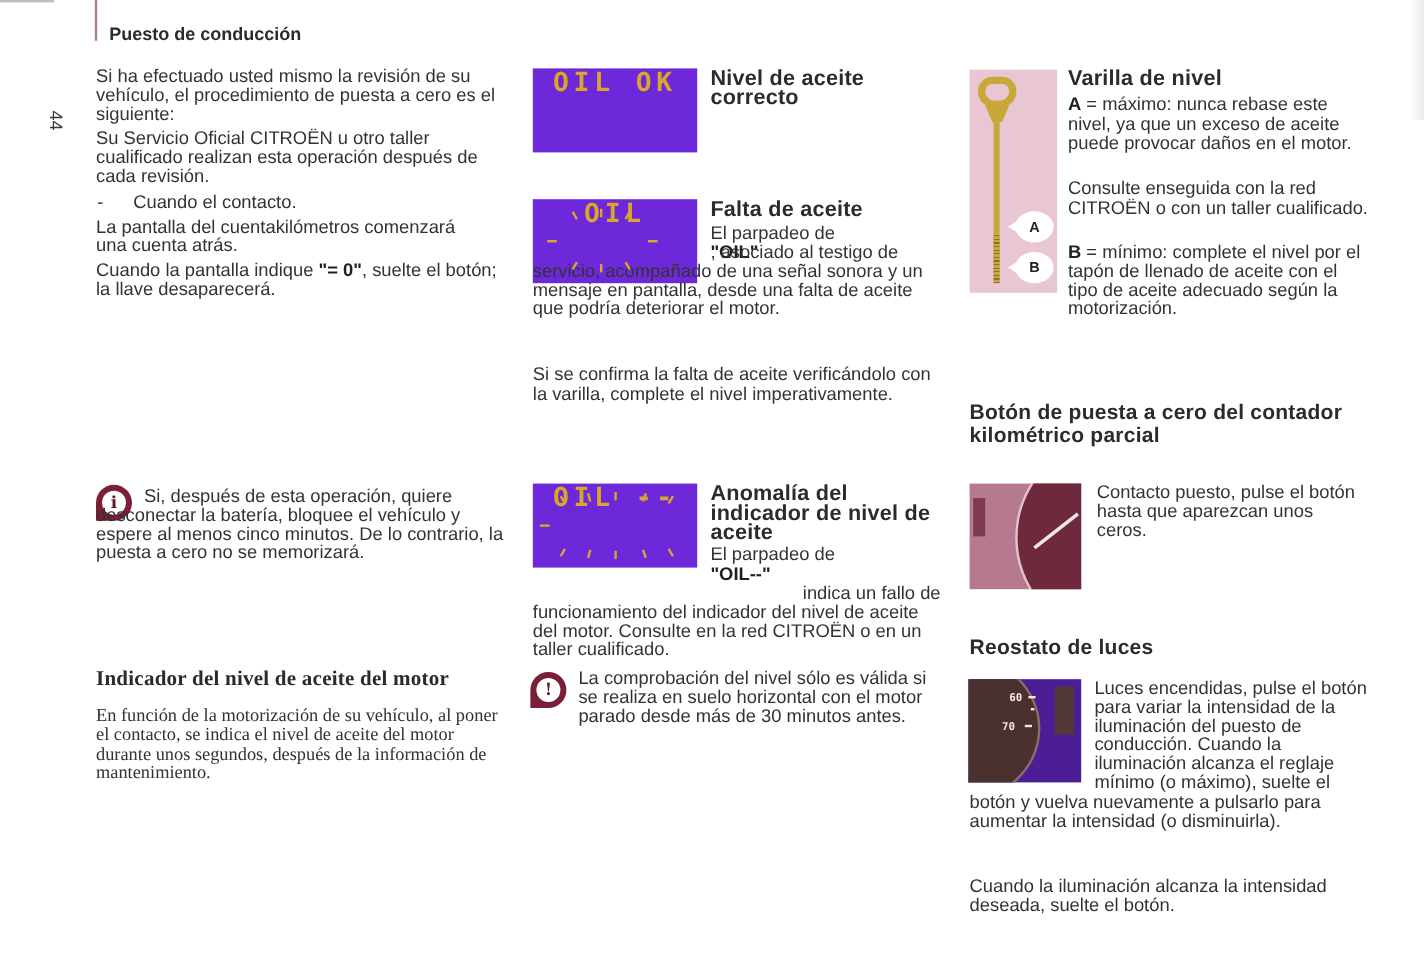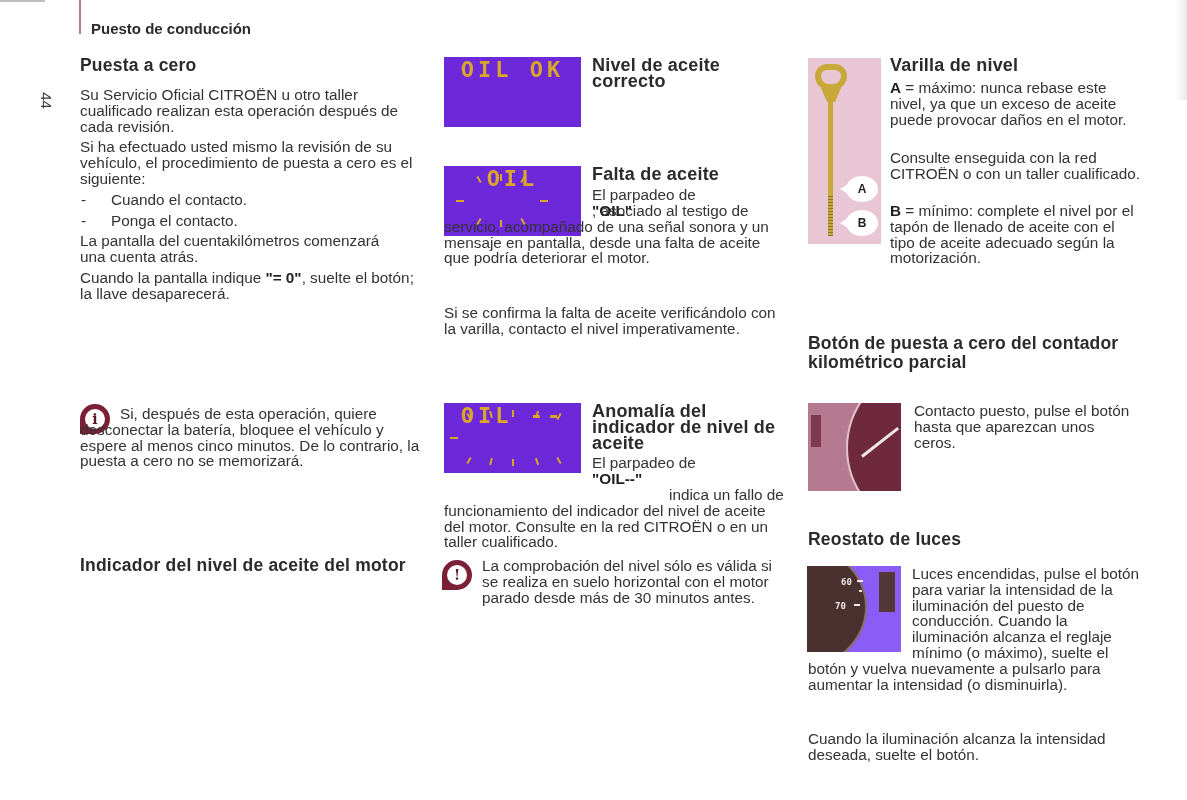--- a/index.html
+++ b/index.html
@@ -39,58 +39,57 @@
   .dip-marks { position: absolute; left: 20px; top: 138px; width: 5px; height: 40px; background: repeating-linear-gradient(#8a7426 0 1px, #c9a83a 1px 3px); }
   .tag { position: absolute; width: 32px; height: 26px; background: #fff; border-radius: 50% 50% 50% 50% / 50%; display: flex; align-items: center; justify-content: center; font-weight: bold; font-size: 12px; color: #222; }
   .tag::before { content: ""; position: absolute; left: -6px; top: 8px; border-right: 8px solid #fff; border-top: 5px solid transparent; border-bottom: 5px solid transparent; }
 
   
   .gauge1 { position: absolute; left: 808px; top: 403px; width: 93px; height: 88px; background: #b57a90; overflow: hidden; }
   .gauge1 .dial { position: absolute; left: 38px; top: -30px; width: 130px; height: 150px; border-radius: 50%; background: #6e2a3c; border: 2px solid #e3c2cc; }
   .gauge1 .needle { position: absolute; left: 54px; top: 52px; width: 46px; height: 3px; background: #f1e6ea; transform: rotate(-38deg); transform-origin: left center; }
   .gauge1 .win { position: absolute; left: 3px; top: 12px; width: 10px; height: 32px; background: #7d3a4e; }
 
-  .gauge2 { position: absolute; left: 807px; top: 566px; width: 94px; height: 86px; background: #8b5cf6; overflow: hidden; }
+  .gauge2 { position: absolute; left: 807px; top: 566px; width: 94px; height: 86px; background: #4c1d95; overflow: hidden; }
   .gauge2 .dial { position: absolute; left: -70px; top: -20px; width: 130px; height: 122px; border-radius: 50%; background: #4a302e; border: 2px solid #8a6d66; }
   .gauge2 .lbl { position: absolute; color: #f0e8e4; font-size: 9px; font-weight: bold; font-family: "DejaVu Sans Mono", monospace; }
   .gauge2 .tick { position: absolute; width: 6px; height: 2px; background: #f0e8e4; }
   .gauge2 .dark { position: absolute; left: 72px; top: 6px; width: 16px; height: 40px; background: #523836; }
 
   .smudge { position: absolute; right: 0; top: 0; width: 12px; height: 100px; background: linear-gradient(90deg, rgba(255,255,255,0), rgba(200,200,200,0.4)); }
 </style>
 </head>
 <body>
 
 <div class="topline"></div>
 <div class="vline"></div>
 <div class="chapter">Puesto de conducción</div>
 <div class="pagenum">44</div>
 <div class="smudge"></div>
 
 <div class="abs" style="left:80px; top:56px; width:345px;">
-  <h2 style="margin-bottom:12px;">Puesta a cero</h2>
+  <p class="para">Si ha efectuado usted mismo la revisión de su vehículo, el procedimiento de puesta a cero es el siguiente:</p>
   <p class="para" style="width:320px;">Su Servicio Oficial CITROËN u otro taller cualificado realizan esta operación después de cada revisión.</p>
-  <p class="para">Si ha efectuado usted mismo la revisión de su vehículo, el procedimiento de puesta a cero es el siguiente:</p>
   <ul class="dash" style="width:320px;">
     <li>Cuando el contacto.</li>
-    <li>Ponga el contacto.</li>
   </ul>
   <p class="para" style="width:300px;">La pantalla del cuentakilómetros comenzará una cuenta atrás.</p>
   <p class="para">
     <span>Cuando la pantalla indique </span><b>"= 0"</b><span>, suelte el botón; la llave desaparecerá.</span>
   </p>
 </div>
 
 <div class="badge" style="left:80px; top:404px;">
   <div class="badge-inner">i</div>
 </div>
 <p class="abs" style="left:80px; top:406px; width:340px; text-indent:40px;">Si, después de esta operación, quiere desconectar la batería, bloquee el vehículo y espere al menos cinco minutos. De lo contrario, la puesta a cero no se memorizará.</p>
 
-<div class="abs" style="left:80px; top:556px; width:345px;">
+<div class="abs" style="left:80px; top:556px; width:345px;font-family:Liberation Serif, serif;">
   <h2 style="margin-bottom:14px;">Indicador del nivel de aceite del motor</h2>
+  <p>En función de la motorización de su vehículo, al poner el contacto, se indica el nivel de aceite del motor durante unos segundos, después de la información de mantenimiento.</p>
 </div>
 
 <div class="lcd" style="left:444px; top:57px; width:137px; height:70px;">
   <span class="lcd-text">OIL OK</span>
 </div>
 <h3 class="abs" style="left:592px; top:57px; width:190px;">Nivel de aceite correcto</h3>
 
 <div class="lcd" style="left:444px; top:166px; width:137px; height:70px;">
   <span class="ray" style="left:34px; top:10px; transform:rotate(-30deg);"></span>
   <span class="ray" style="left:56px; top:8px;"></span>
@@ -102,21 +101,21 @@
   <span class="hray" style="left:96px; top:34px;"></span>
   <span class="lcd-text">OIL</span>
 </div>
 <h3 class="abs" style="left:592px; top:166px; width:190px;">Falta de aceite</h3>
 <p class="abs" style="left:592px; top:187px; width:190px;">
   <span>El parpadeo de </span><br><b>"OIL"</b>
 </p>
 <p class="abs" style="left:444px; top:203px; width:345px; text-indent:148px;">
   <span style="display:inline-block; width:0;"></span><span>, asociado al testigo de servicio, acompañado de una señal sonora y un mensaje en pantalla, desde una falta de aceite que podría deteriorar el motor.</span>
 </p>
-<p class="abs" style="left:444px; top:305px; width:345px;">Si se confirma la falta de aceite verificándolo con la varilla, contacto el nivel imperativamente.</p>
+<p class="abs" style="left:444px; top:305px; width:345px;">Si se confirma la falta de aceite verificándolo con la varilla, complete el nivel imperativamente.</p>
 
 <div class="lcd" style="left:444px; top:403px; width:137px; height:70px;">
   <span class="ray" style="left:24px; top:10px; transform:rotate(-30deg);"></span>
   <span class="ray" style="left:46px; top:8px; transform:rotate(-15deg);"></span>
   <span class="ray" style="left:68px; top:7px;"></span>
   <span class="ray" style="left:92px; top:8px; transform:rotate(20deg);"></span>
   <span class="ray" style="left:114px; top:10px; transform:rotate(30deg);"></span>
   <span class="ray" style="left:24px; top:54px; transform:rotate(30deg);"></span>
   <span class="ray" style="left:46px; top:55px; transform:rotate(15deg);"></span>
   <span class="ray" style="left:68px; top:56px;"></span>

